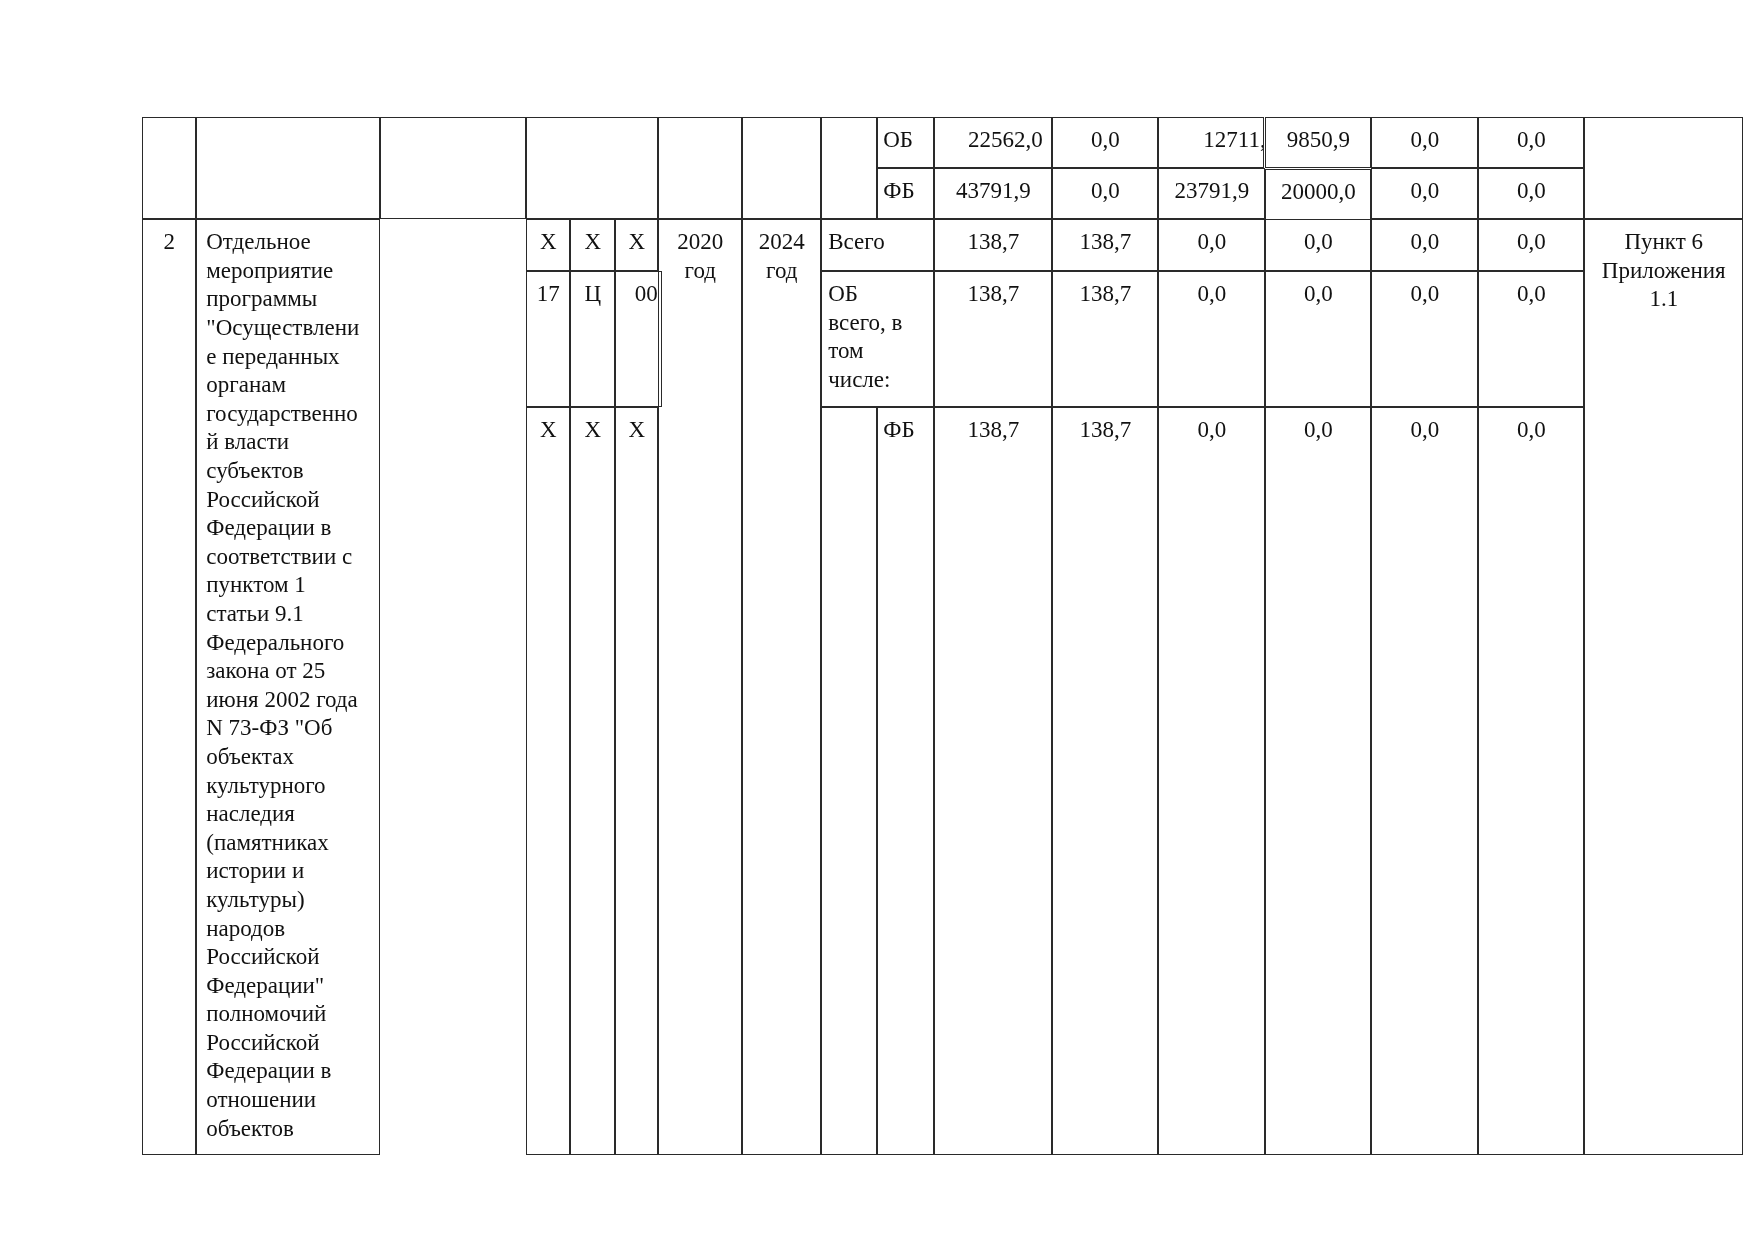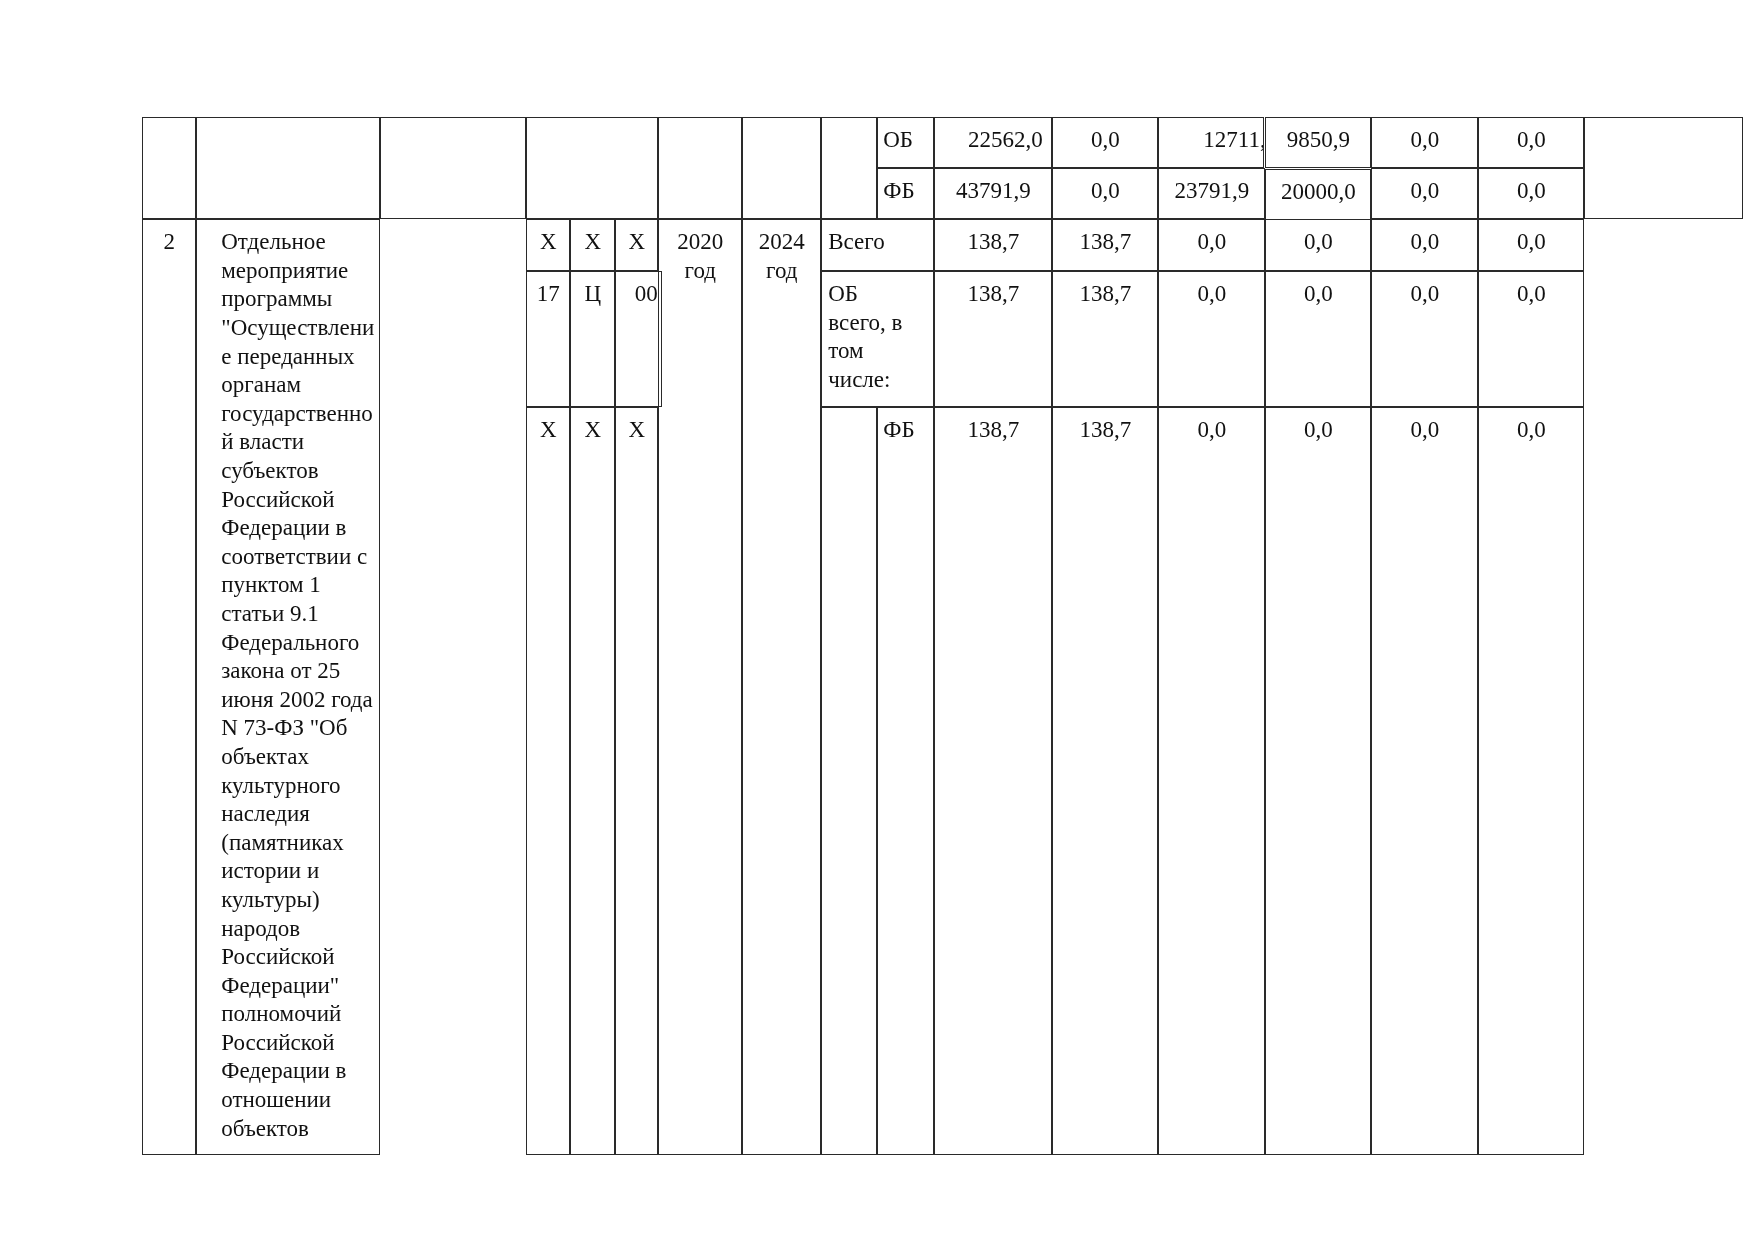--- a/index.html
+++ b/index.html
@@ -28,21 +28,21 @@
       border: 1.5px solid #2a2a2a;
       margin-left: -0.75px;
       margin-top: -0.75px;
       font-size: 23px;
       line-height: 28.6px;
       padding-top: 8px;
       overflow: hidden;
     }
     .c { text-align: center; }
     .l { text-align: left; padding-left: 6px; }
-    .desc { white-space: pre-line; padding-left: 24px; padding-top: 8px; }
+    .desc { white-space: pre-line; padding-left: 9px; padding-top: 8px; }
     .notice { white-space: pre-line; }
   </style>
 </head>
 <body>
 
 <div class="page">
 
   <div class="cell" style="left:143px; top:118px; width:54px; height:102px;"></div>
   <div class="cell" style="left:197px; top:118px; width:184px; height:102px;"></div>
   <div class="cell" style="left:381px; top:118px; width:146px; height:102px;"></div>
@@ -141,14 +141,17 @@
 
   <div class="cell" style="left:822px; top:408px; width:56px; height:748px;"></div>
   <div class="cell l" style="left:878px; top:408px; width:57px; height:748px; padding-left:5px;">ФБ</div>
   <div class="cell c" style="left:935px; top:408px; width:118px; height:748px;">138,7</div>
   <div class="cell c" style="left:1053px; top:408px; width:106px; height:748px;">138,7</div>
   <div class="cell c" style="left:1159px; top:408px; width:107px; height:748px;">0,0</div>
   <div class="cell c" style="left:1266px; top:408px; width:106px; height:748px;">0,0</div>
   <div class="cell c" style="left:1372px; top:408px; width:107px; height:748px;">0,0</div>
   <div class="cell c" style="left:1479px; top:408px; width:106px; height:748px;">0,0</div>
 
+  <div class="cell c notice" style="left:1585px; top:220px; width:159px; height:936px;">Пункт 6
+Приложения
+1.1</div>
 
 </div>
 
 </body></html>

